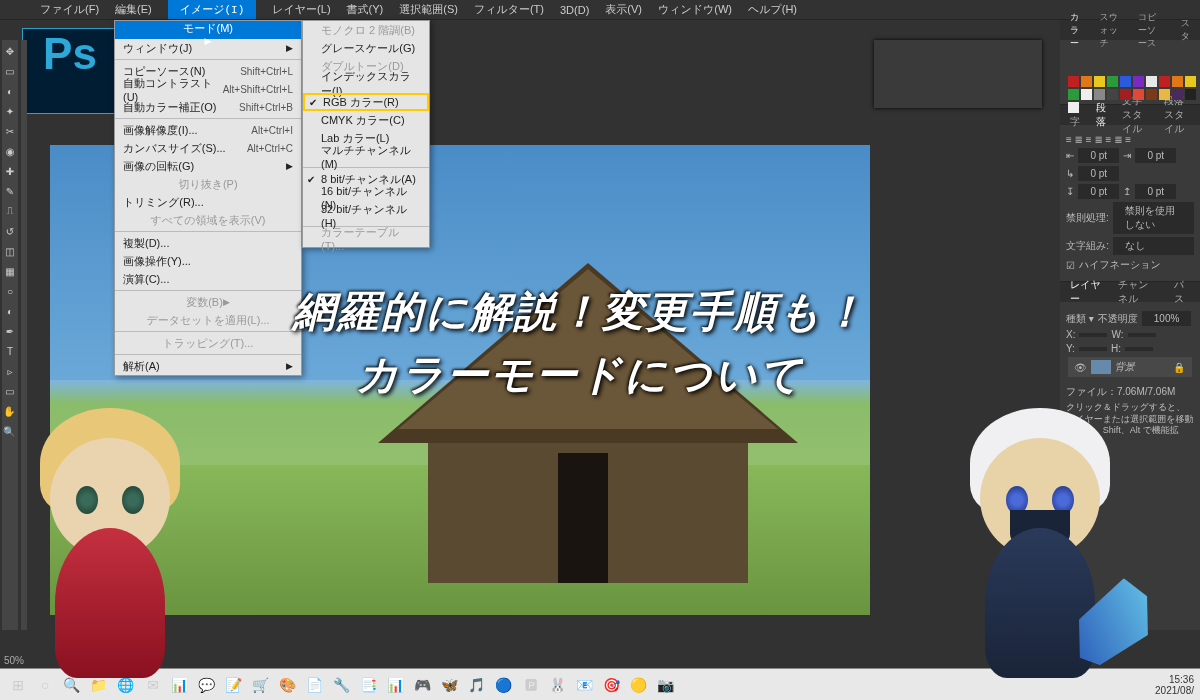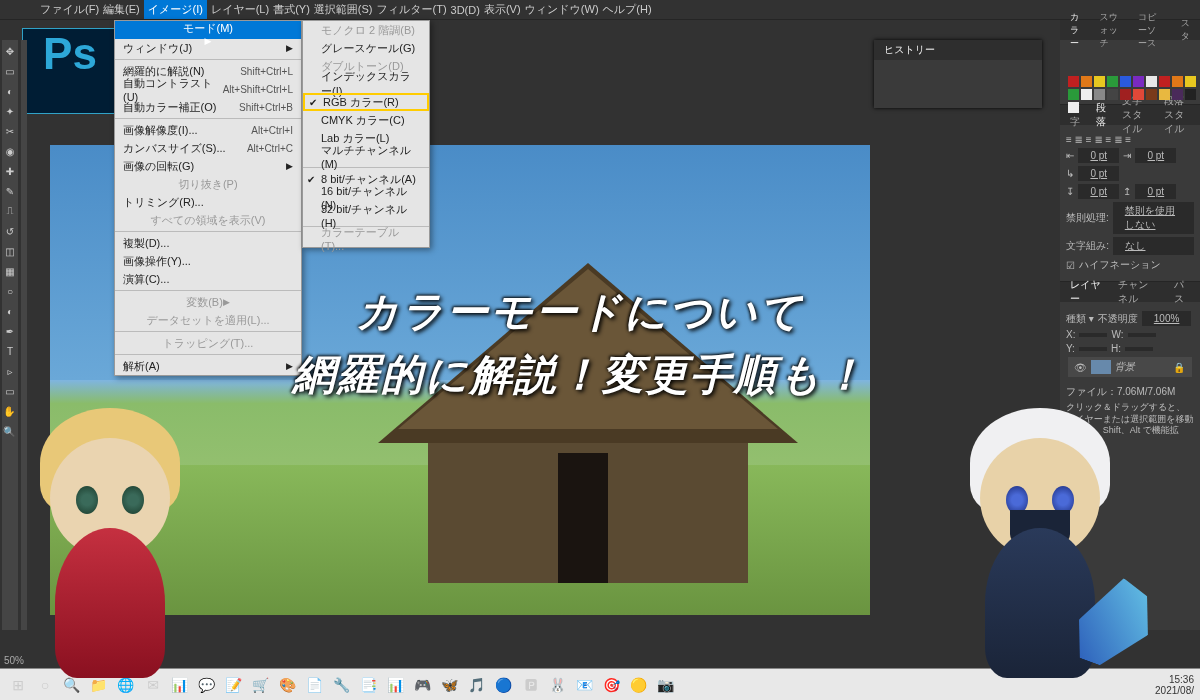--- a/index.html
+++ b/index.html
@@ -1,21 +1,21 @@
 <!DOCTYPE html>
 <html><head>
 <meta charset="utf-8">
 <style>
 * { margin: 0; padding: 0; box-sizing: border-box; font-family: "Meiryo", "Yu Gothic", sans-serif; }
 body { width: 1200px; height: 700px; background: #323232; color: #ccc; overflow: hidden; position: relative; font-size: 11px; }
 
 
-.menubar { height: 20px; background: #323232; display: flex; align-items: center; padding-left: 40px; gap: 4px; border-bottom: 1px solid #252525; }
+.menubar { height: 20px; background: #323232; display: flex; align-items: center; padding-left: 40px; gap: 16px; border-bottom: 1px solid #252525; }
 .menubar-item { color: #ccc; cursor: default; font-size: 11px; }
-.menubar-item.active { background: #0078d7; color: #fff; padding: 2px 4px; }
+.menubar-item.active { background: #0078d7; color: #fff; padding: 2px 12px; font-family: Liberation Mono, monospace; }
 
 
 .ps-logo { position: absolute; top: 28px; left: 22px; width: 96px; height: 86px; background: #001d34; display: flex; align-items: flex-start; justify-content: center; border: 1px solid #30a2c7; }
 .ps-logo span { font-size: 44px; font-weight: bold; color: #2da8d8; font-family: Arial, sans-serif; }
 
 
 .left-toolbar { position: absolute; left: 2px; top: 40px; width: 16px; background: #454545; height: 590px; display: flex; flex-direction: column; align-items: center; gap: 6px; padding-top: 4px; }
 .tool-icon { width: 14px; height: 14px; display: flex; align-items: center; justify-content: center; font-size: 10px; color: #ccc; }
 
 
@@ -59,21 +59,21 @@
 
 .history-panel { position: absolute; right: 158px; top: 40px; width: 168px; height: 68px; background: #3a3a3a; box-shadow: 0 0 4px #000; }
 .history-row { display: flex; align-items: center; gap: 4px; padding: 3px 6px; background: #484848; margin: 2px; }
 .history-row.sel { background: #2754a8; color: #fff; }
 .thumb { width: 20px; height: 14px; background: #6789ab; }
 
 .color-swatches { position: absolute; right: 4px; top: 56px; display: flex; flex-wrap: wrap; gap: 2px; width: 128px; }
 .sw { width: 11px; height: 11px; }
 
 .field-row { display: flex; align-items: center; gap: 4px; margin: 3px 0; font-size: 10px; }
-.field-box { background: #2a2a2a; padding: 2px 12px; min-width: 28px; display: inline-block; text-decoration: underline; }
+.field-box { background: #2a2a2a; padding: 2px 12px; min-width: 28px; display: inline-block; }
 
 
 .taskbar { position: absolute; bottom: 0; left: 0; right: 0; height: 32px; background: #e8e8e8; display: flex; align-items: center; gap: 4px; padding: 0 6px; border-top: 1px solid #888; }
 .tb-icon { width: 24px; height: 24px; display: flex; align-items: center; justify-content: center; font-size: 14px; }
 .tb-spacer { flex: 1; }
 .tb-clock { font-size: 10px; color: #333; text-align: right; line-height: 1.1; }
 
 
 .character { position: absolute; bottom: 22px; width: 200px; height: 240px; z-index: 40; }
 .character.left { left: 10px; }
@@ -146,21 +146,21 @@
     <div class="dropdown-item hover">
       <span>モード(M)</span>
       <span class="arrow">▶</span>
     </div>
     <div class="dropdown-item">
       <span>ウィンドウ(J)</span>
       <span class="arrow">▶</span>
     </div>
     <div class="dropdown-sep"></div>
     <div class="dropdown-item">
-      <span>網羅的に解説(N)</span>
+      <span>コピーソース(N)</span>
       <span class="shortcut">Shift+Ctrl+L</span>
     </div>
     <div class="dropdown-item">
       <span>自動コントラスト(U)</span>
       <span class="shortcut">Alt+Shift+Ctrl+L</span>
     </div>
     <div class="dropdown-item">
       <span>自動カラー補正(O)</span>
       <span class="shortcut">Shift+Ctrl+B</span>
     </div>
@@ -262,28 +262,25 @@
   <div class="grass"></div>
   <div class="hut">
     <div class="walls"></div>
     <div class="door"></div>
     <div class="roof"></div>
     <div class="roof2"></div>
   </div>
 </div>
 
 <div class="overlay-title">
+  <div>網羅的に解説！変更手順も！</div>
   <div>カラーモードについて</div>
-  <div>網羅的に解説！変更手順も！</div>
 </div>
 
 <div class="history-panel">
-  <div class="panel-tabs">
-    <span class="tab active">ヒストリー</span>
-  </div>
 </div>
 
 <div class="right-most">
   <div class="panel-tabs" id="color-tabs" style="font-size:9px">
       <span class="tab active">カラー</span>
       <span class="tab">スウォッチ</span>
       <span class="tab">コピーソース</span>
       <span class="tab">スタ</span>
     </div>
   <div class="color-swatches" id="swatches">

